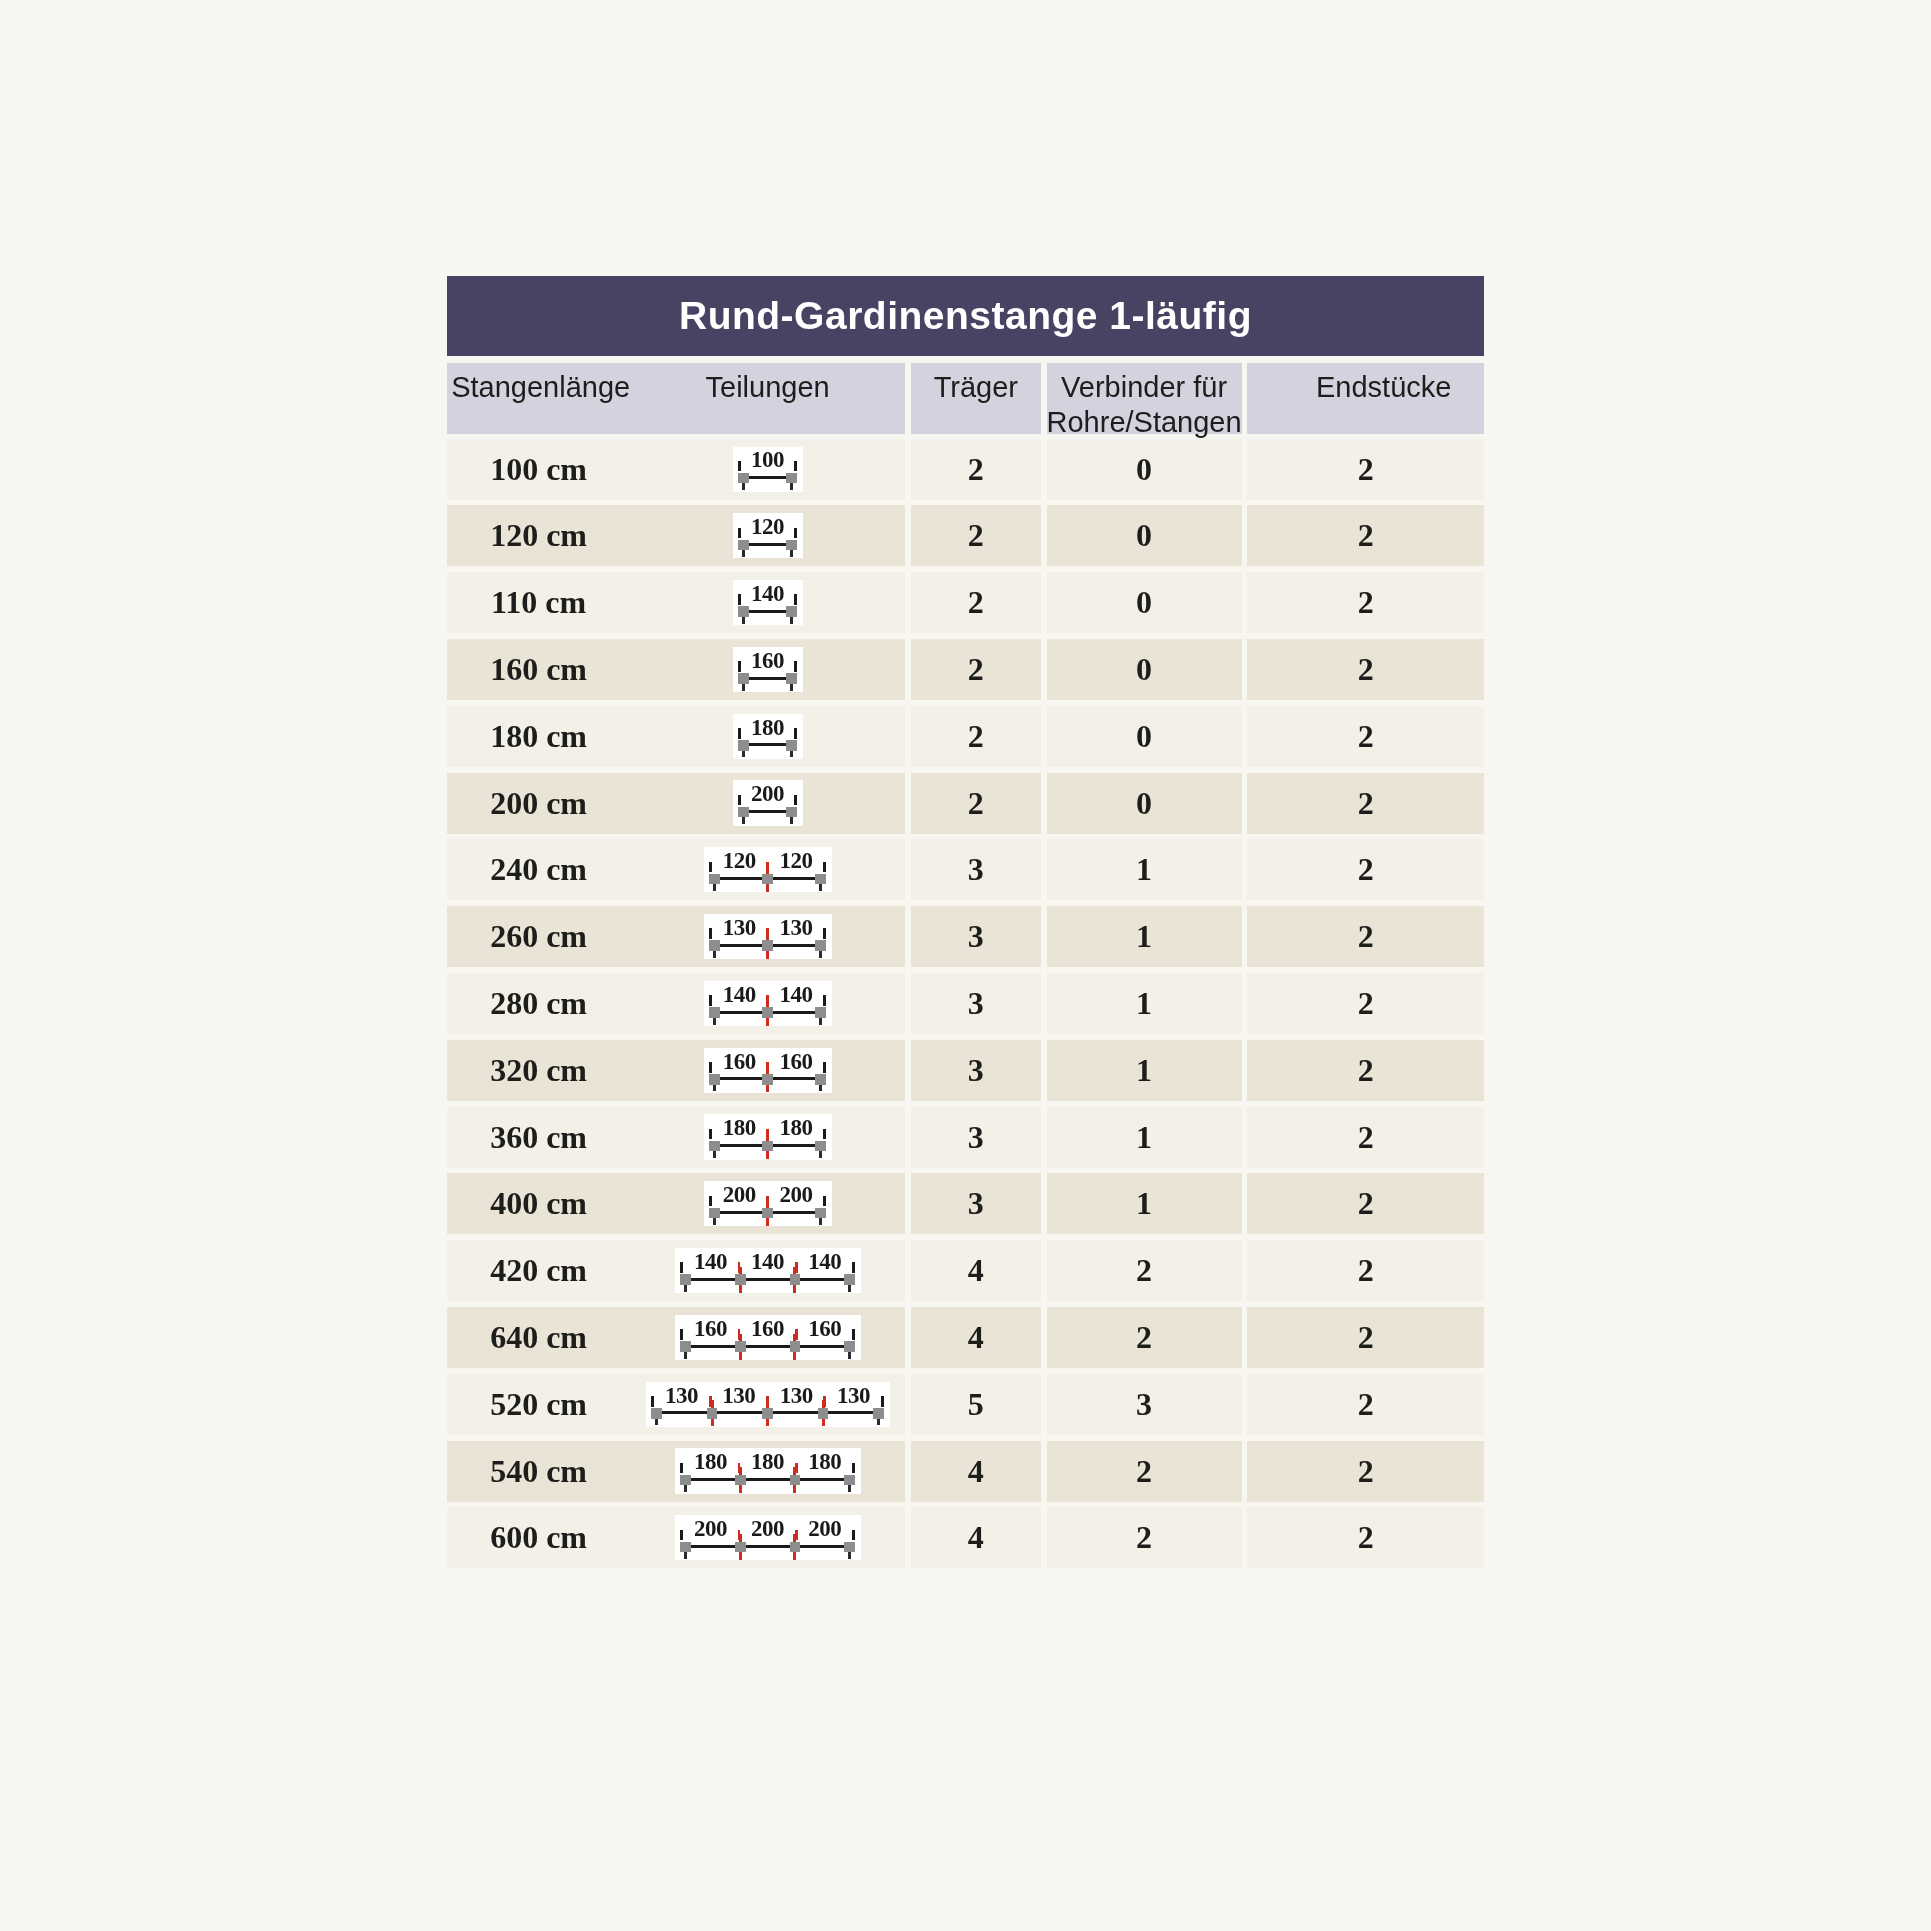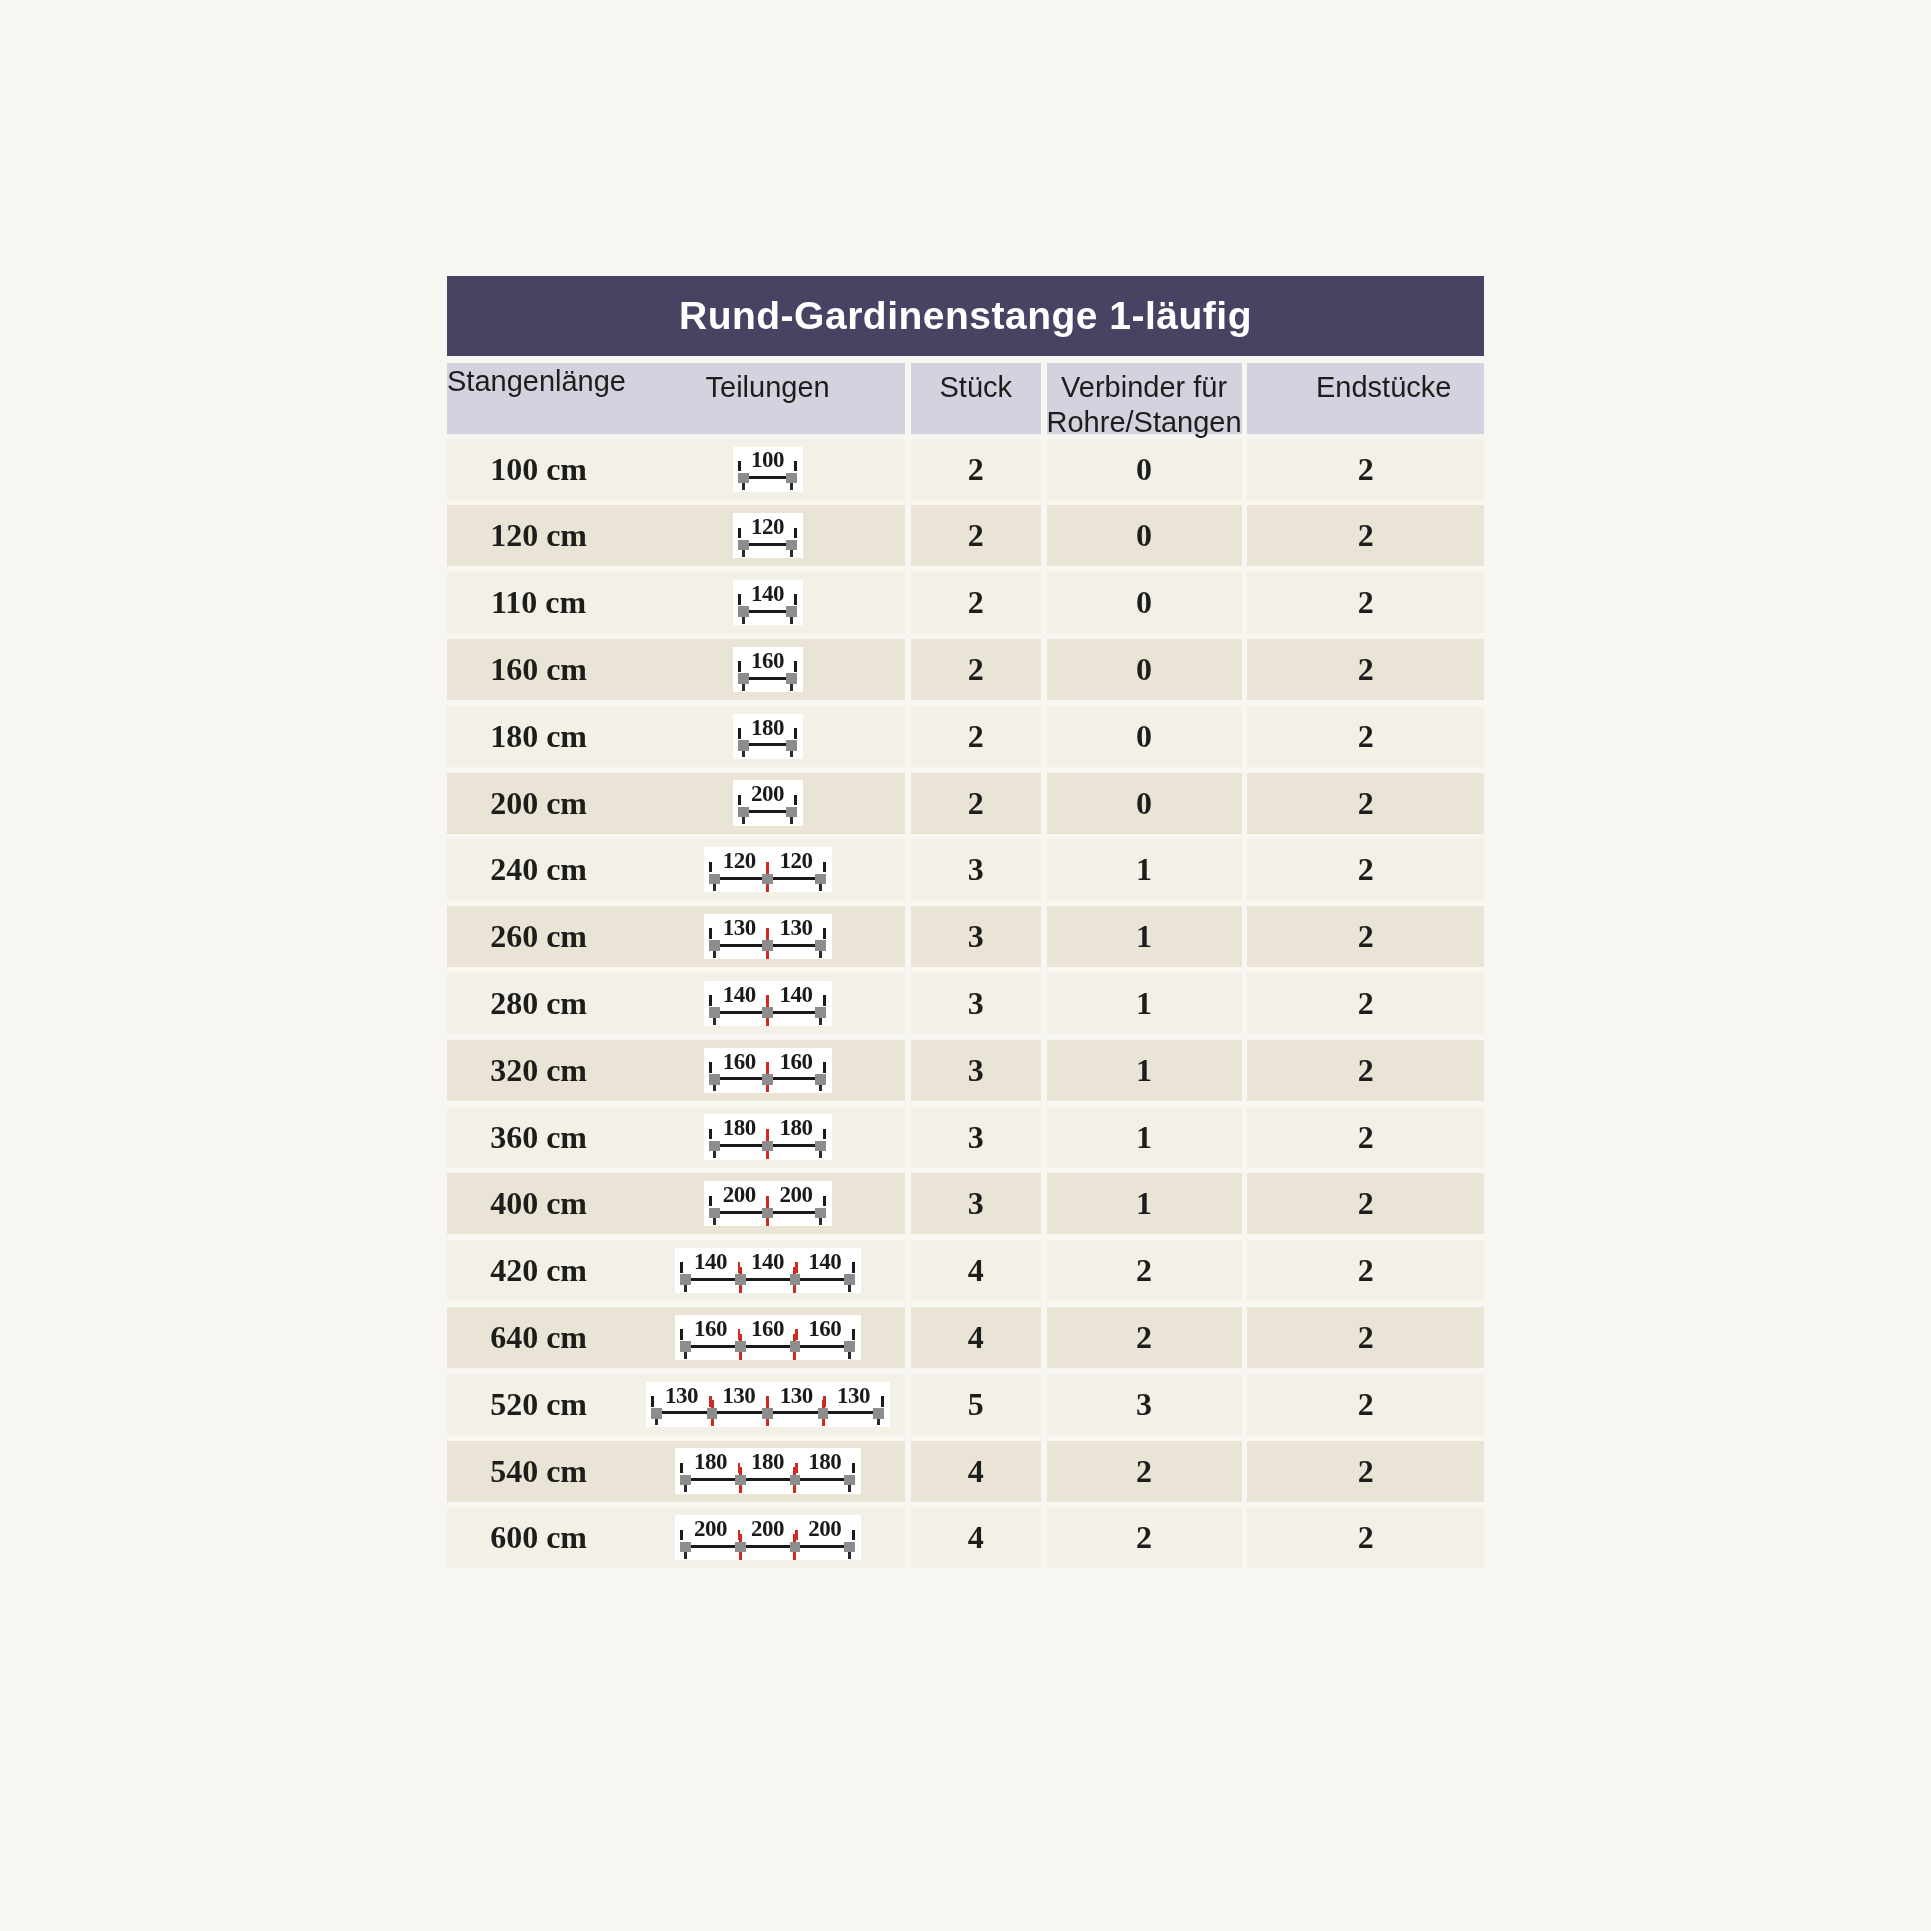--- a/index.html
+++ b/index.html
@@ -31,21 +31,21 @@
   .sec-comp{flex:1;}
   .header-row{display:flex;gap:5.8px;margin-bottom:4.8px;}
   .header-cell{
     height:71px;background:var(--header-bg,#d4d2df);
     font-size:29px;font-weight:400;line-height:35px;
     display:flex;justify-content:center;
     padding-top:6.8px;box-sizing:border-box;
     text-align:center;
   }
   .h-set{width:458px;padding-top:0;}
-  .h-set .h-sub{width:40%;padding-top:1px;box-sizing:border-box;text-align:left;}
+  .h-set .h-sub{width:40%;padding-top:7px;box-sizing:border-box;text-align:right;}
   .h-set .h-sub2{width:60%;padding-top:6.8px;box-sizing:border-box;}
   .h-traeger{width:130px;}
   .h-verbinder{width:195px;}
   .h-end{flex:1;padding-left:36px;}
   .data-row{display:flex;gap:5.8px;height:61px;margin-bottom:5.8px;font-family:Liberation Serif, serif;}
   .data-row:last-child{margin-bottom:0;}
   .data-row .cell{display:flex;align-items:center;justify-content:center;}
   .row-light .cell{background:var(--row-light,#f3f0e7);}
   .row-dark .cell{background:var(--row-dark,#e9e4d6);}
   .c-set{width:458px;display:flex;}
@@ -102,21 +102,21 @@
     <span>Rund-Gardinenstange 1-läufig</span>
   </div>
 
 
   <div class="header-row">
     <div class="header-cell h-set">
       <div class="h-sub">Stangenlänge</div>
       <div class="h-sub2">Teilungen</div>
     </div>
     <div class="header-cell h-traeger">
-      <span>Stück</span>
+      <span>Träger</span>
     </div>
     <div class="header-cell h-verbinder">
       <span><span>Verbinder für</span><br>
       <span>Rohre/Stangen</span></span>
     </div>
     <div class="header-cell h-end">
       <span>Endstücke</span>
     </div>
   </div>
 

